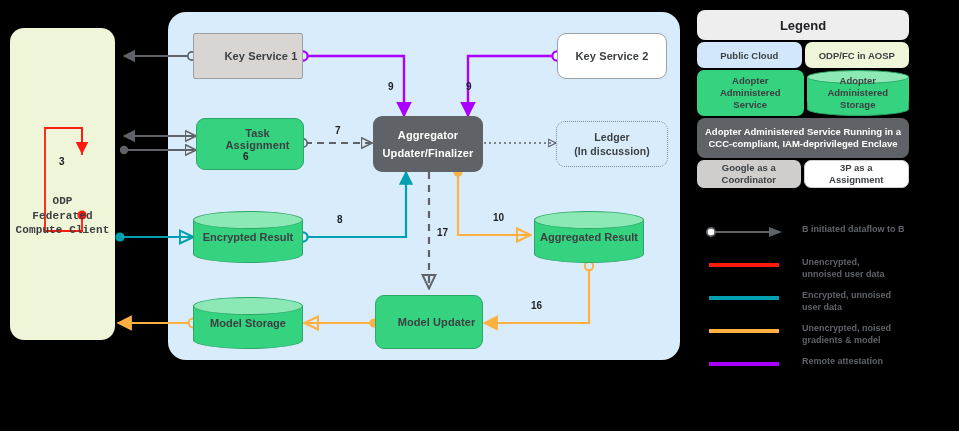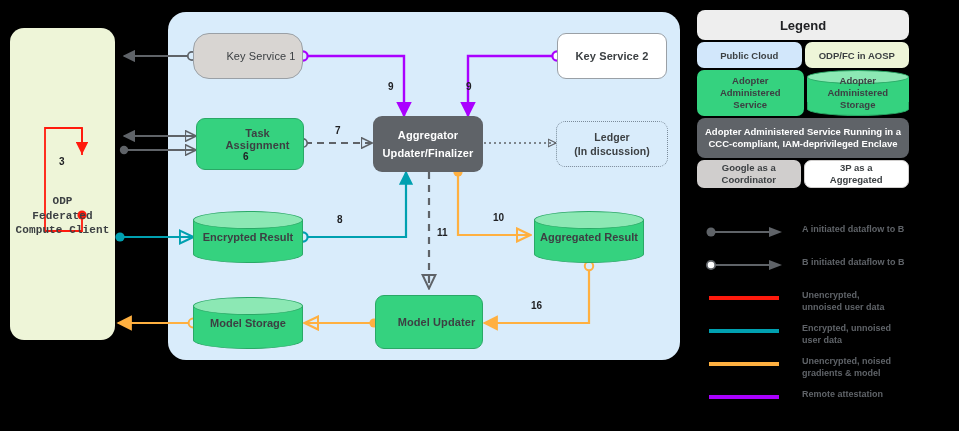--- a/index.html
+++ b/index.html
@@ -10,22 +10,22 @@
 
   
   .node{position:absolute;box-sizing:border-box;display:flex;flex-direction:column;
         align-items:center;justify-content:center;text-align:center;
         color:#3c4043;letter-spacing:.1px;}
   .client-panel{background:#eef5d8;border-radius:14px;}
   .blue-panel{background:#d9ecfb;border-radius:18px;}
 
   .box-green{background:#35d27f;border:1.4px solid #2aa866;border-radius:9px;
              color:#3c4043;font-size:11px;font-weight:600;padding-left:15px;}
-  .box-gray-l{background:#d8d5d2;border:1.4px solid #9aa0a6;border-radius:16px;
-              color:#3c4043;font-size:11px;font-weight:400;padding-left:26px;}
+  .box-gray-l{background:#d8d5d2;border:1.4px solid #9aa0a6;border-radius:2px;
+              color:#3c4043;font-size:11px;font-weight:700;padding-left:26px;}
   .box-white{background:#ffffff;border:1.4px solid #9aa0a6;border-radius:9px;
              color:#3c4043;font-size:11px;font-weight:600;}
   .box-dark{background:#5f6368;border-radius:9px;color:#ffffff;
             font-size:11px;font-weight:700;}
   .box-dashed{background:#d9ecfb;border:1.6px dotted #7a8a99;border-radius:9px;
               color:#3c4043;font-size:10.5px;font-weight:600;}
 
   
   .cyl{position:absolute;box-sizing:border-box;}
   .cyl .body{position:absolute;left:0;right:0;top:9px;bottom:9px;
@@ -240,21 +240,21 @@
     <span>Model Updater</span>
   </div>
 
   <div class="edge-num" style="left:59px;top:156px;">3</div>
   <div class="edge-num" style="left:243px;top:151px;">6</div>
   <div class="edge-num" style="left:335px;top:125px;">7</div>
   <div class="edge-num" style="left:337px;top:214px;">8</div>
   <div class="edge-num" style="left:388px;top:81px;">9</div>
   <div class="edge-num" style="left:466px;top:81px;">9</div>
   <div class="edge-num" style="left:493px;top:212px;">10</div>
-  <div class="edge-num" style="left:437px;top:227px;">11</div>
+  <div class="edge-num" style="left:437px;top:227px;">17</div>
   <div class="edge-num" style="left:531px;top:300px;">16</div>
 
   <div class="legend">
     <div class="lg-head">Legend</div>
 
     <div class="lg-row">
       <div class="lg-cell c-blue">Public Cloud</div>
       <div class="lg-cell c-yellow">ODP/FC in AOSP</div>
     </div>
 
@@ -273,36 +273,26 @@
     </div>
 
     <div class="lg-row">
       <div class="lg-cell c-dark">Adopter Administered Service Running in a CCC-compliant, IAM-deprivileged Enclave</div>
     </div>
 
     <div class="lg-row">
       <div class="lg-cell c-gray" style="white-space:pre-line;line-height:1.25;">Google as a
 Coordinator</div>
       <div class="lg-cell c-white" style="white-space:pre-line;line-height:1.25;border:1px solid #d0cecd;">3P as a
-Aggregated</div>
+Assignment</div>
     </div>
   </div>
 
   <div class="lg-keys">
 
-    <div class="key-row">
-      <div class="key-art">
-        <svg width="105" height="20">
-          <line x1="18" y1="10" x2="78" y2="10" stroke="#5f6368" stroke-width="1.8"></line>
-          <circle cx="14" cy="10" r="4.5" fill="#5f6368"></circle>
-          <path d="M72,5 L85,10 L72,15 z" fill="#5f6368"></path>
-        </svg>
-      </div>
-      <div class="key-txt" style="white-space:pre-line;width:125px;">A initiated dataflow to B</div>
-    </div>
 
     <div class="key-row">
       <div class="key-art">
         <svg width="105" height="20">
           <line x1="18" y1="10" x2="78" y2="10" stroke="#5f6368" stroke-width="1.8"></line>
           <circle cx="14" cy="10" r="4.2" fill="#ffffff" stroke="#5f6368" stroke-width="1.8"></circle>
           <path d="M72,5 L85,10 L72,15 z" fill="#5f6368"></path>
         </svg>
       </div>
       <div class="key-txt" style="white-space:pre-line;width:125px;">B initiated dataflow to B</div>

